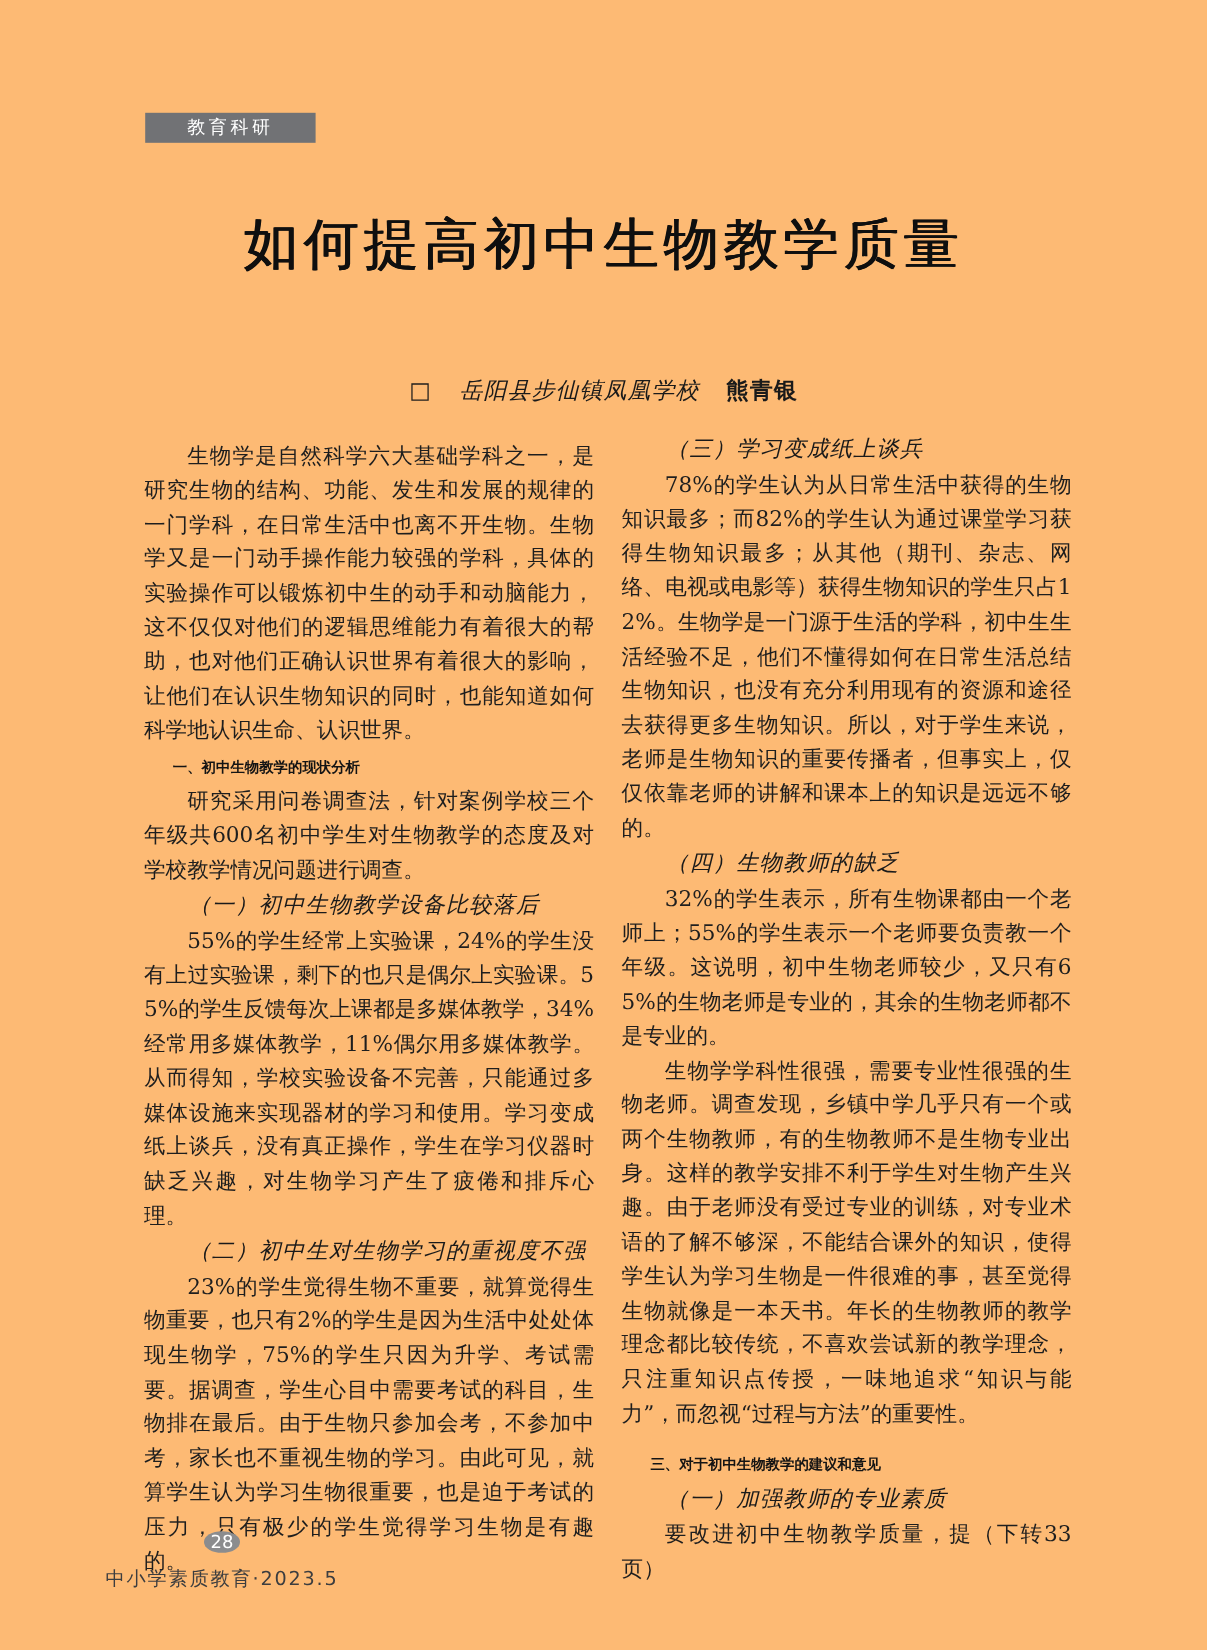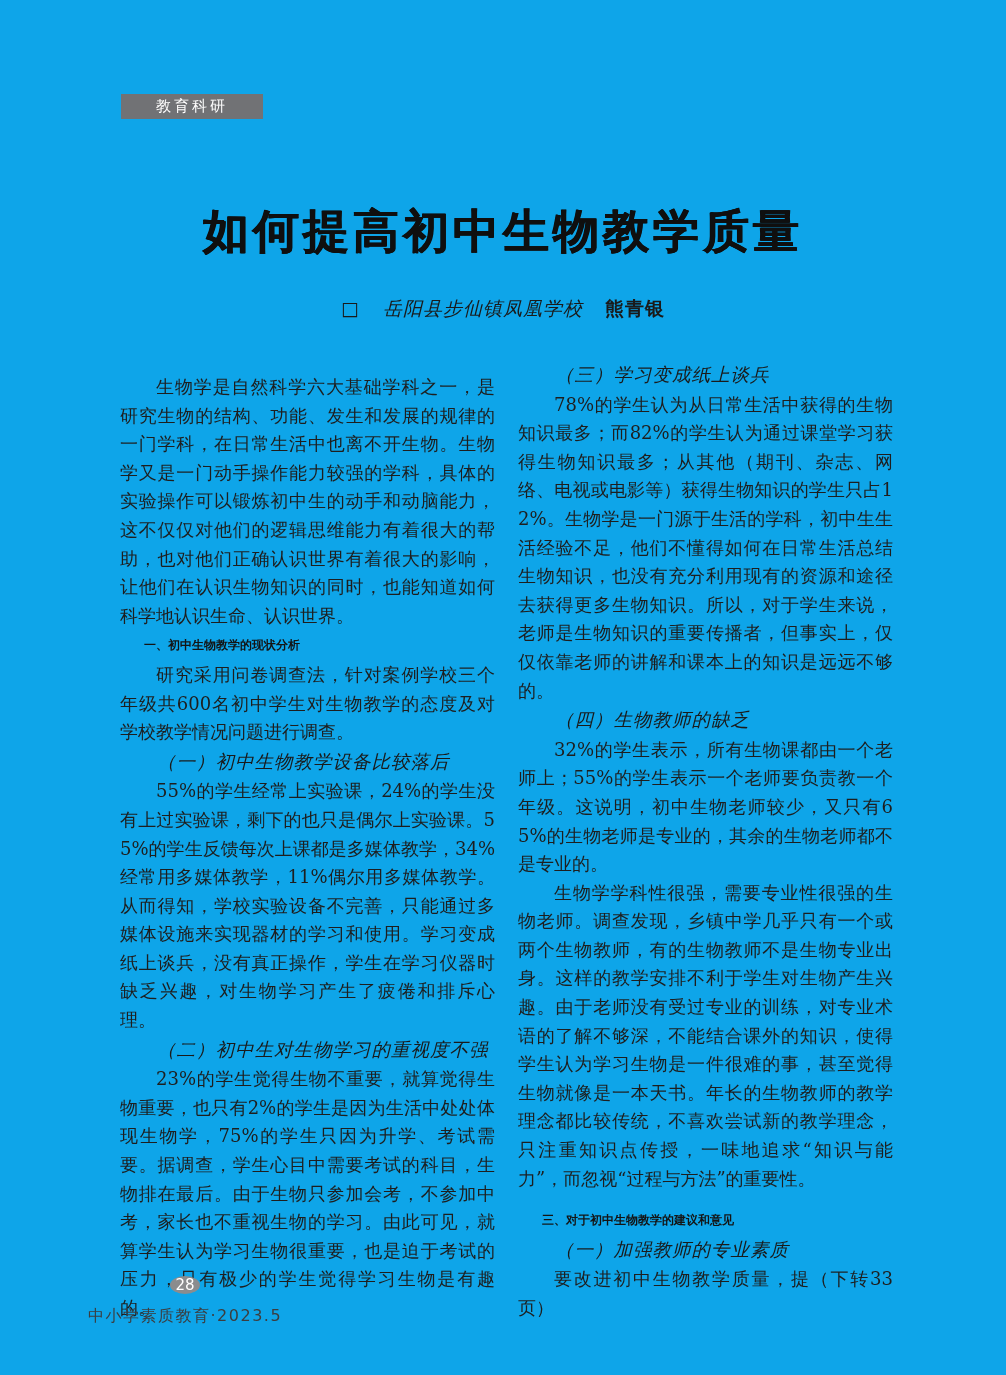--- a/index.html
+++ b/index.html
@@ -2,57 +2,57 @@
 <html><head>
 <meta charset="utf-8">
 <style>
   * { margin:0; padding:0; box-sizing:border-box; }
   html,body { background:#fff; }
   body {
     width:1006px; height:1375px; position:relative; overflow:hidden;
     font-family:"DejaVu Serif","Liberation Serif",serif;
     color:#1e1e1e;
   }
-  .page { position:absolute; inset:0; background:#0ea5e9; }
+  .page { position:absolute; inset:0; background:#fdba74; }
 
   .badge {
     position:absolute; left:121px; top:94px; width:142px; height:25px;
     background:#717275; color:#ffffff;
     font-family:"DejaVu Sans","Liberation Sans",sans-serif;
     font-size:15px; letter-spacing:3px;
     display:flex; align-items:center; justify-content:center;
   }
 
   .title {
-    position:absolute; top:201px; left:0; width:100%;
+    position:absolute; top:173px; left:0; width:100%;
     text-align:center;
     font-family:"DejaVu Sans","Liberation Sans",sans-serif;
-    font-weight:700; font-size:46px; letter-spacing:4px; color:#0f0f0f;
+    font-weight:400; font-size:46px; letter-spacing:4px; color:#0f0f0f;
     text-shadow:0.6px 0 currentColor, -0.6px 0 currentColor;
   }
   .subtitle {
     position:absolute; top:268px; left:0; width:100%;
     text-align:center; font-style:italic;
     font-size:23px; letter-spacing:2px; color:#161616;
   }
   .author-line {
-    position:absolute; top:296px; left:0; width:100%;
+    position:absolute; top:313px; left:0; width:100%;
     text-align:center; font-size:19px; color:#1a1a1a;
   }
   .author-line .marker { margin-right:18px; }
   .author-line .affil { font-style:italic; letter-spacing:1px; }
   .author-line .aname {
     margin-left:16px;
     font-family:"DejaVu Sans","Liberation Sans",sans-serif;
     font-weight:bold; letter-spacing:1px;
   }
 
   .columns {
     position:absolute; top:360px; left:120px; width:773px;
-    display:flex; gap:23px; align-items:flex-end;
+    display:flex; gap:23px; align-items:center;
   }
   .col {
     font-size:18px; line-height:28.6px;
     text-align:justify; text-justify:inter-character;
     word-break:break-all; overflow-wrap:anywhere;
     color:#1e1e1e;
   }
   .col-left  { width:375px; }
   .col-right { width:375px; }
   .col p { text-indent:2em; margin:0; }

